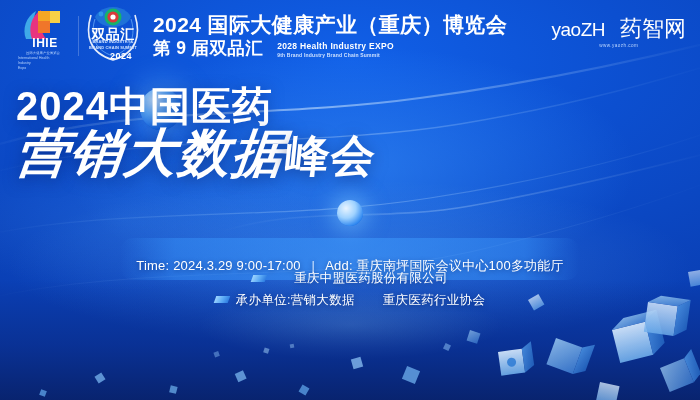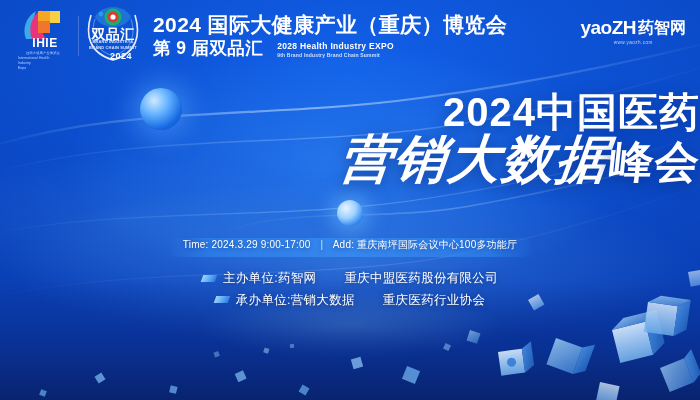--- a/index.html
+++ b/index.html
@@ -86,29 +86,29 @@
   .hdr-line2 .cn{
     font-size:17.5px; font-weight:bold; color:#fff; letter-spacing:.4px; line-height:1.2;
   }
   .hdr-line2 .en{ padding-bottom:1px; }
   .hdr-line2 .en .e1{ font-size:8.5px; color:#ffffff; font-weight:bold; letter-spacing:.3px; line-height:1.15; }
   .hdr-line2 .en .e2{ font-size:5px; color:#cfe2ff; font-weight:bold; letter-spacing:.2px; line-height:1.2; }
 
   
   .logo-yaozh{ position:absolute; right:14px; top:18px; text-align:center; }
   .logo-yaozh .wordmark{
-    font-size:19px; font-weight:bold; color:#fff; line-height:1; letter-spacing:0;
+    font-size:19px; font-weight:normal; color:#fff; line-height:1; letter-spacing:0;
     display:flex; align-items:center; justify-content:flex-end;
   }
   .logo-yaozh .wordmark .lat{ font-size:19px; letter-spacing:-.5px; }
-  .logo-yaozh .wordmark .han{ font-size:16px; letter-spacing:0; margin-left:2px; }
+  .logo-yaozh .wordmark .han{ font-size:22px; letter-spacing:0; margin-left:15px; }
   .logo-yaozh .url{ font-size:4.6px; color:#b9d4ff; letter-spacing:.45px; margin-top:3px; }
 
   
-  .title-wrap{ position:absolute; left:0; right:0; top:90px; text-align:right; z-index:8; }
+  .title-wrap{ position:absolute; left:0; right:0; top:84px; text-align:left; z-index:8;padding-left:16px; }
   .title-line1{
     font-size:40px; font-weight:bold; color:#ffffff;
     letter-spacing:1px; line-height:1.1;
     text-shadow:0 2px 14px rgba(10,40,120,.55);
   }
   .title-line2{
     margin-top:-2px;
     font-family:"DejaVu Serif","Liberation Serif",serif;
     font-size:52px; font-weight:bold; color:#ffffff;
     line-height:1.05; letter-spacing:2px;
@@ -128,23 +128,23 @@
   .orb-small{
     position:absolute; left:337px; top:200px; width:26px; height:26px; border-radius:50%;
     background:radial-gradient(circle at 35% 32%, #e8f4ff 0%, #9fd2ff 40%, #2e87f0 75%, #1356c4 100%);
     box-shadow:0 0 20px 6px rgba(120,195,255,.5);
     z-index:7;
   }
 
   
   .info-pill{
     position:absolute; left:50%; transform:translateX(-50%); top:238px;
-    padding:0 16px 5px; border-radius:13px;
+    padding:19px 16px 5px; border-radius:13px;
     background:linear-gradient(90deg, rgba(40,125,235,.0) 0%, rgba(52,140,245,.55) 12%, rgba(60,150,250,.62) 50%, rgba(52,140,245,.55) 88%, rgba(40,125,235,0) 100%);
-    color:#ffffff; font-size:10px; letter-spacing:.2px; white-space:nowrap; z-index:9;
+    color:#ffffff; font-size:13px; letter-spacing:.2px; white-space:nowrap; z-index:9;
     text-shadow:0 1px 4px rgba(5,30,90,.5);
   }
   .info-pill .sep{ color:#cfe4ff; margin:0 7px; }
 
   
   .orgs{ position:absolute; left:0; right:0; top:272px; z-index:9; }
   .org-row{
     display:flex; align-items:center; justify-content:center; gap:7px;
     font-size:12.5px; color:#ffffff; letter-spacing:.3px; line-height:1;
     margin-bottom:9px; text-shadow:0 1px 5px rgba(5,30,90,.55);
@@ -271,21 +271,20 @@
     <span>Time:</span>
     <span>2024.3.29  9:00-17:00</span>
     <span class="sep">|</span>
     <span>Add:</span>
     <span>重庆南坪国际会议中心100多功能厅</span>
   </div>
 
   <div class="orgs">
     <div class="org-row">
       <span class="org-bullet"></span>
-      <span>主办单位:药智网</span>
       <span class="gap"></span>
       <span>重庆中盟医药股份有限公司</span>
     </div>
     <div class="org-row">
       <span class="org-bullet"></span>
       <span>承办单位:营销大数据</span>
       <span class="gap"></span>
       <span>重庆医药行业协会</span>
     </div>
   </div>

